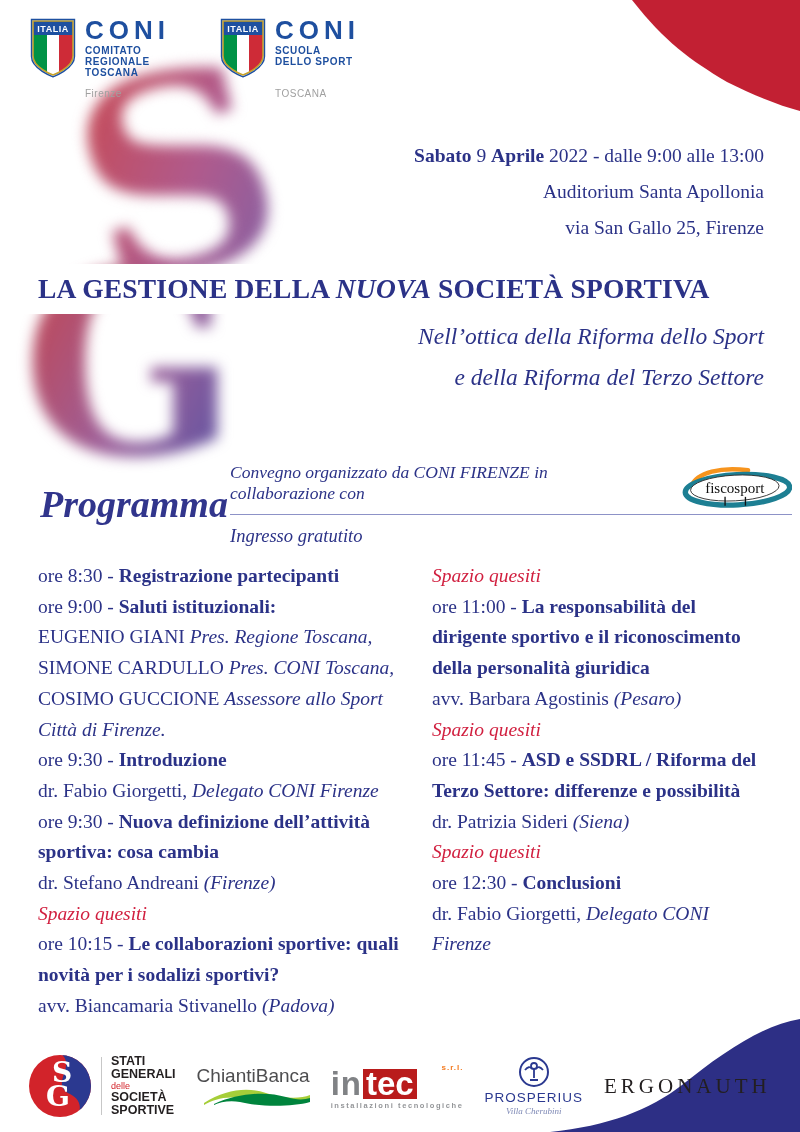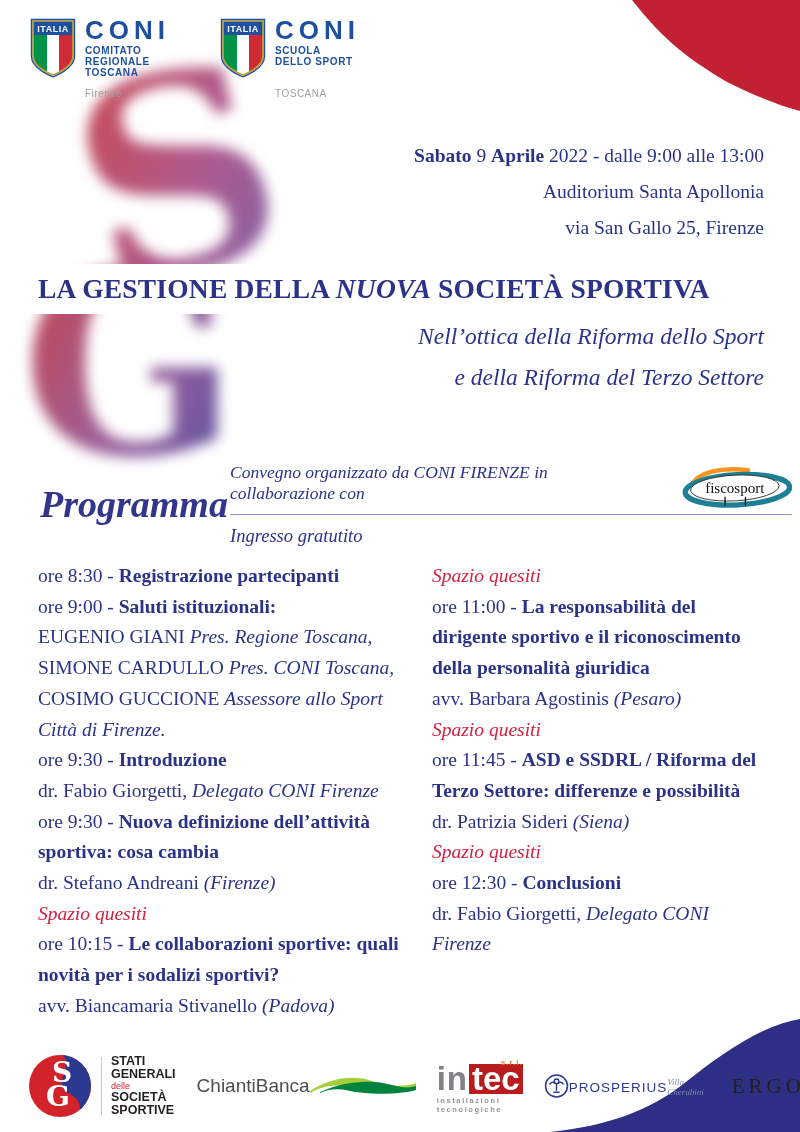--- a/index.html
+++ b/index.html
@@ -60,32 +60,32 @@
   .pb{font-weight:bold;}
   .pi{font-style:italic;}
   .pr{color:#d11f3f;font-style:italic;}
 
   
   .sponsors{position:absolute;left:28px;bottom:14px;display:flex;align-items:center;gap:21px;z-index:2;}
   .sg-block{display:flex;align-items:center;}
   .sg-divider{width:1px;height:58px;background:#c7c7c7;margin:0 9px;}
   .sg-text{font-family:"Liberation Sans",sans-serif;font-weight:bold;font-size:12.5px;line-height:13px;color:#231f20;}
   .sg-delle{color:#d2232a;font-weight:normal;font-size:9px;line-height:10px;}
-  .cb-block{display:flex;flex-direction:row;align-items:flex-start;}
+  .cb-block{display:flex;flex-direction:column;align-items:flex-end;}
   .cb-name{font-family:"Liberation Sans",sans-serif;font-size:19px;color:#4d4d4f;}
   .intec-block{font-family:"Liberation Sans",sans-serif;position:relative;padding-top:6px;}
   .intec-row{display:flex;align-items:flex-start;line-height:30px;}
   .intec-in{font-weight:bold;font-size:33px;color:#808285;letter-spacing:1px;}
   .intec-tec{font-weight:bold;font-size:33px;color:#fff;background:#b91c1c;padding:0 3px;margin-left:1px;}
   .intec-srl{position:absolute;top:0;right:0;font-size:8px;font-weight:bold;color:#f47b20;letter-spacing:1px;}
   .intec-tag{font-size:7.5px;letter-spacing:1.6px;color:#939598;margin-top:2px;font-weight:bold;}
   .st-block{display:flex;flex-direction:column;align-items:center;}
   .st-name{font-family:"Liberation Sans",sans-serif;font-weight:bold;font-size:12px;letter-spacing:1.5px;margin-top:2px;}
   .st-sport{color:#005e86;} .st-eams{color:#29a9e0;}
-  .pr-block{display:flex;flex-direction:row;align-items:center;}
+  .pr-block{display:flex;flex-direction:column;align-items:center;}
   .pr-name{font-family:"Liberation Sans",sans-serif;font-size:13.5px;letter-spacing:1px;color:#2b3990;margin-top:2px;}
   .pr-sub{font-style:italic;font-size:9px;color:#7d88b5;margin-top:1px;}
   .ergo{font-family:"Liberation Serif",serif;font-size:21px;letter-spacing:4px;color:#231f20;}
 </style>
 </head>
 <body>
 
 <div class="page">
 
   <svg class="wave-tr" width="185" height="115" viewBox="0 0 185 115">

